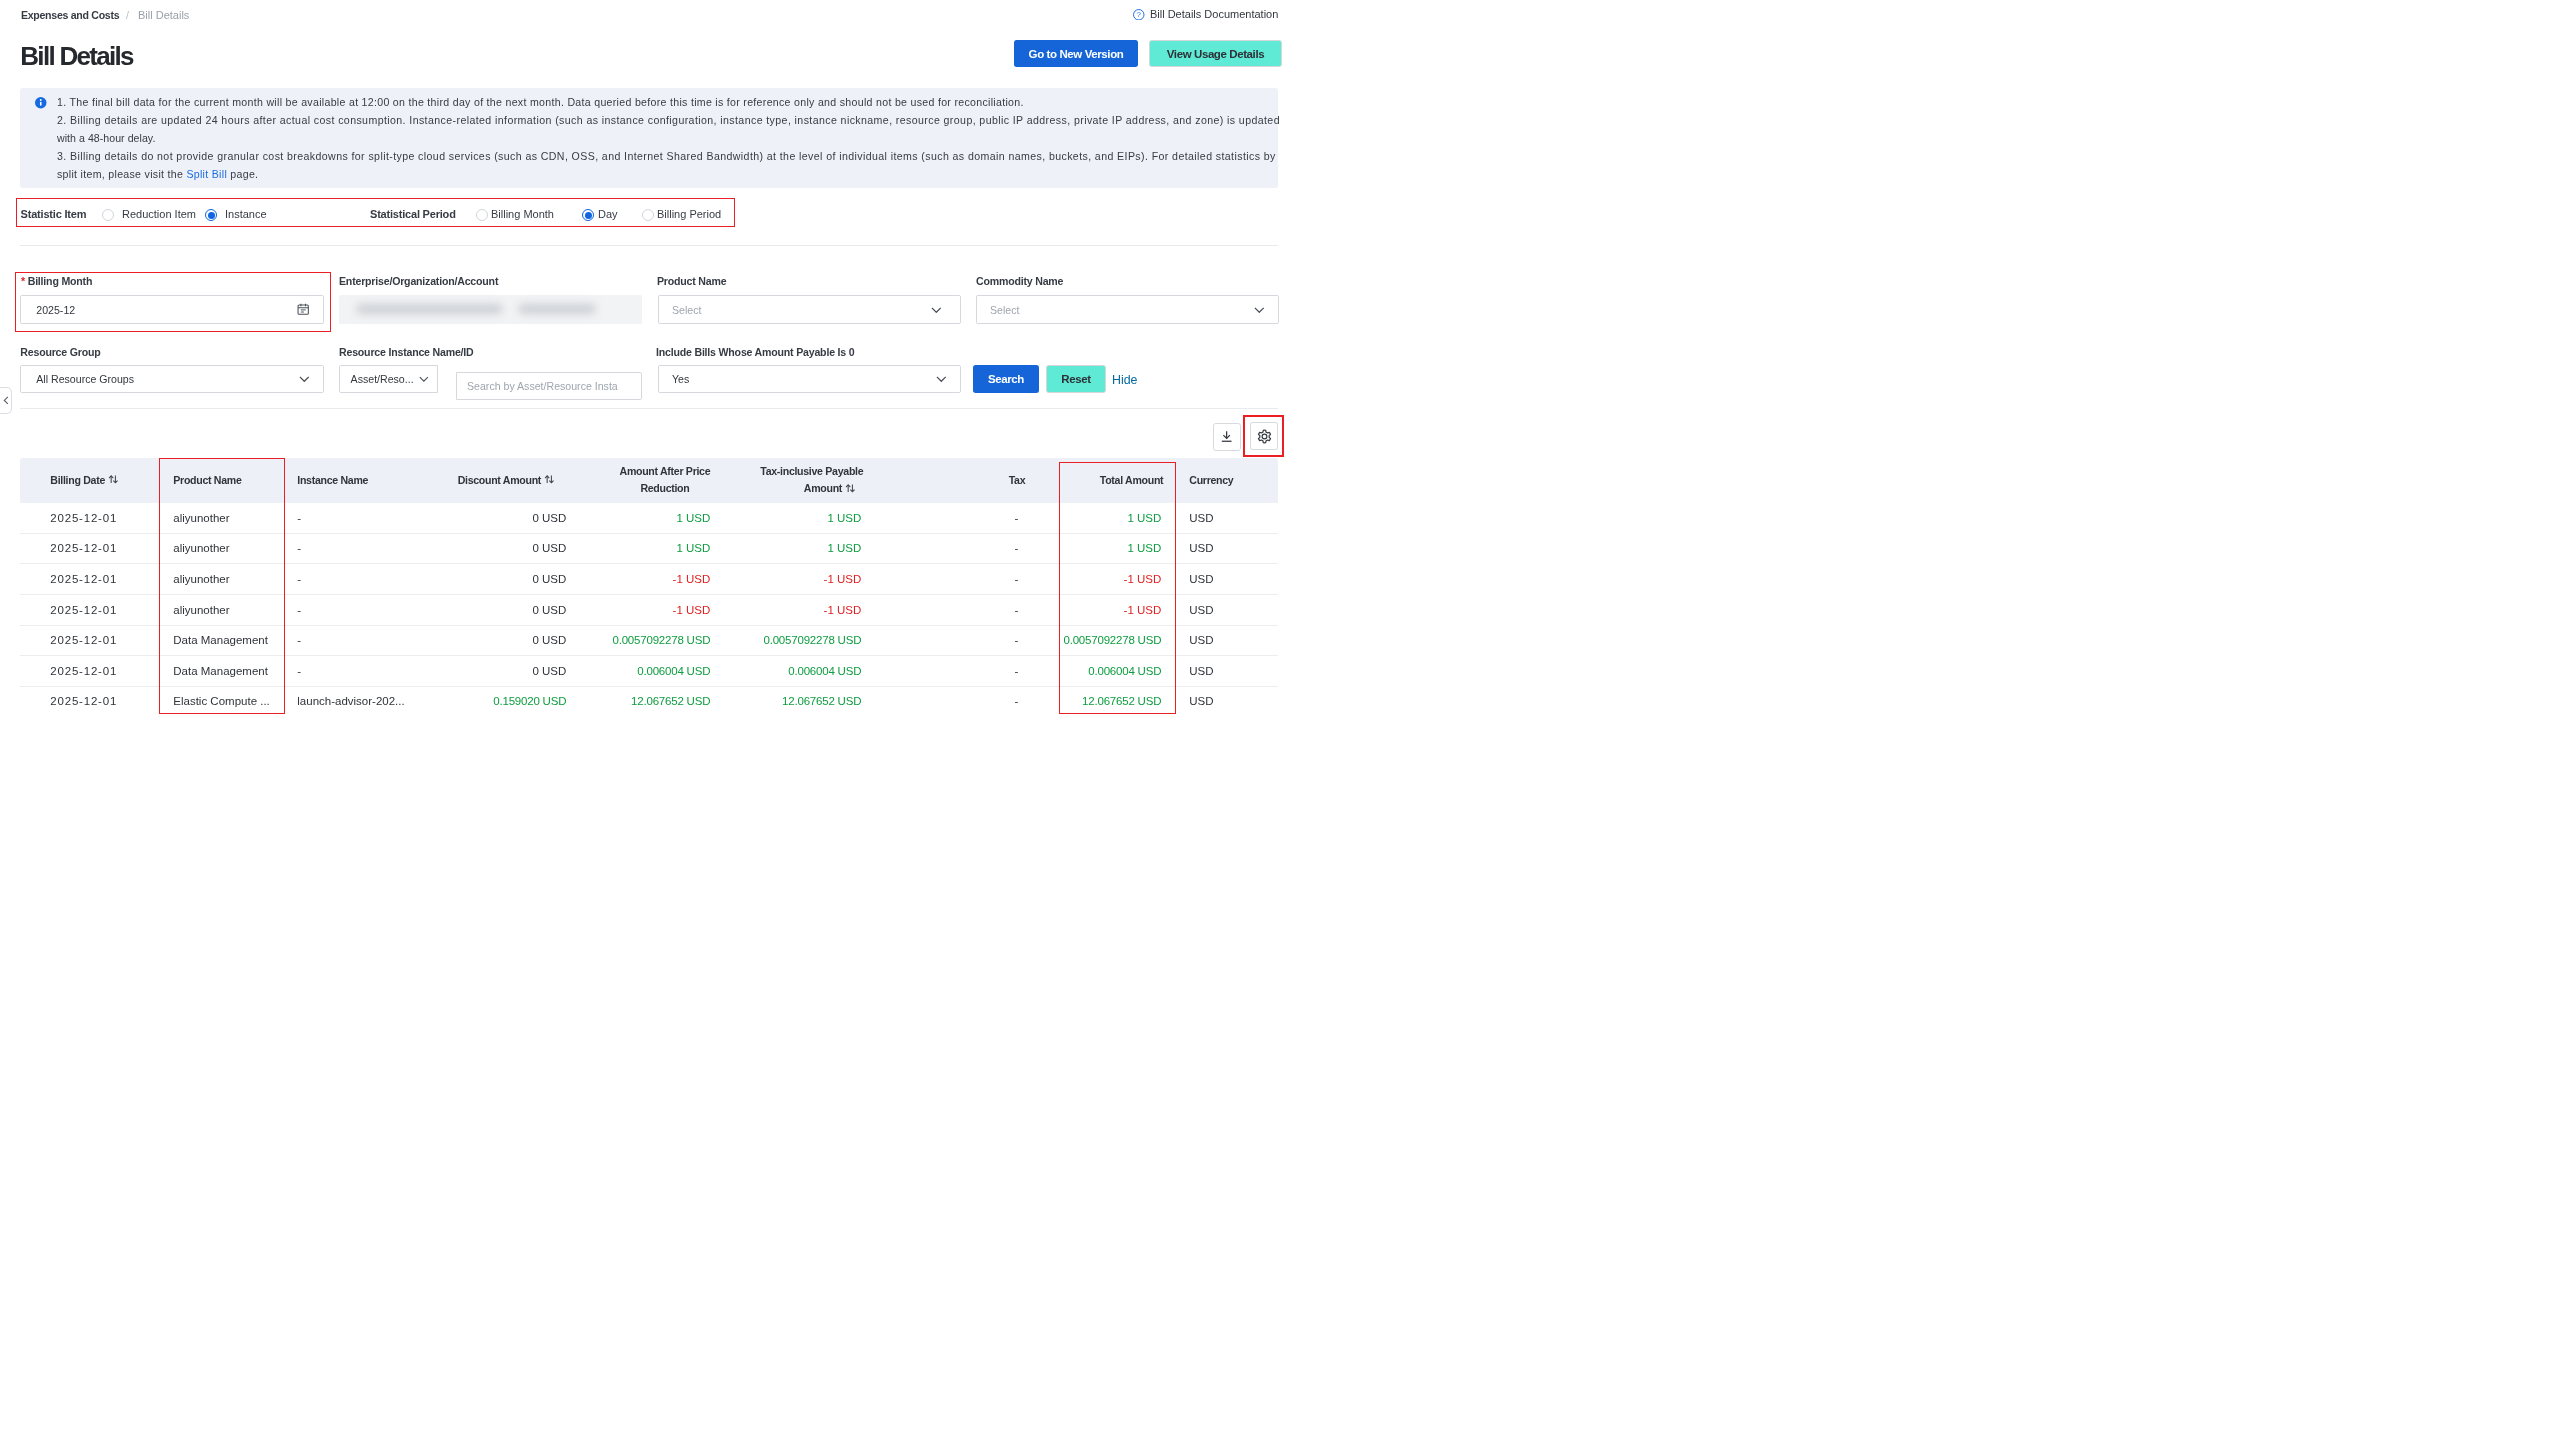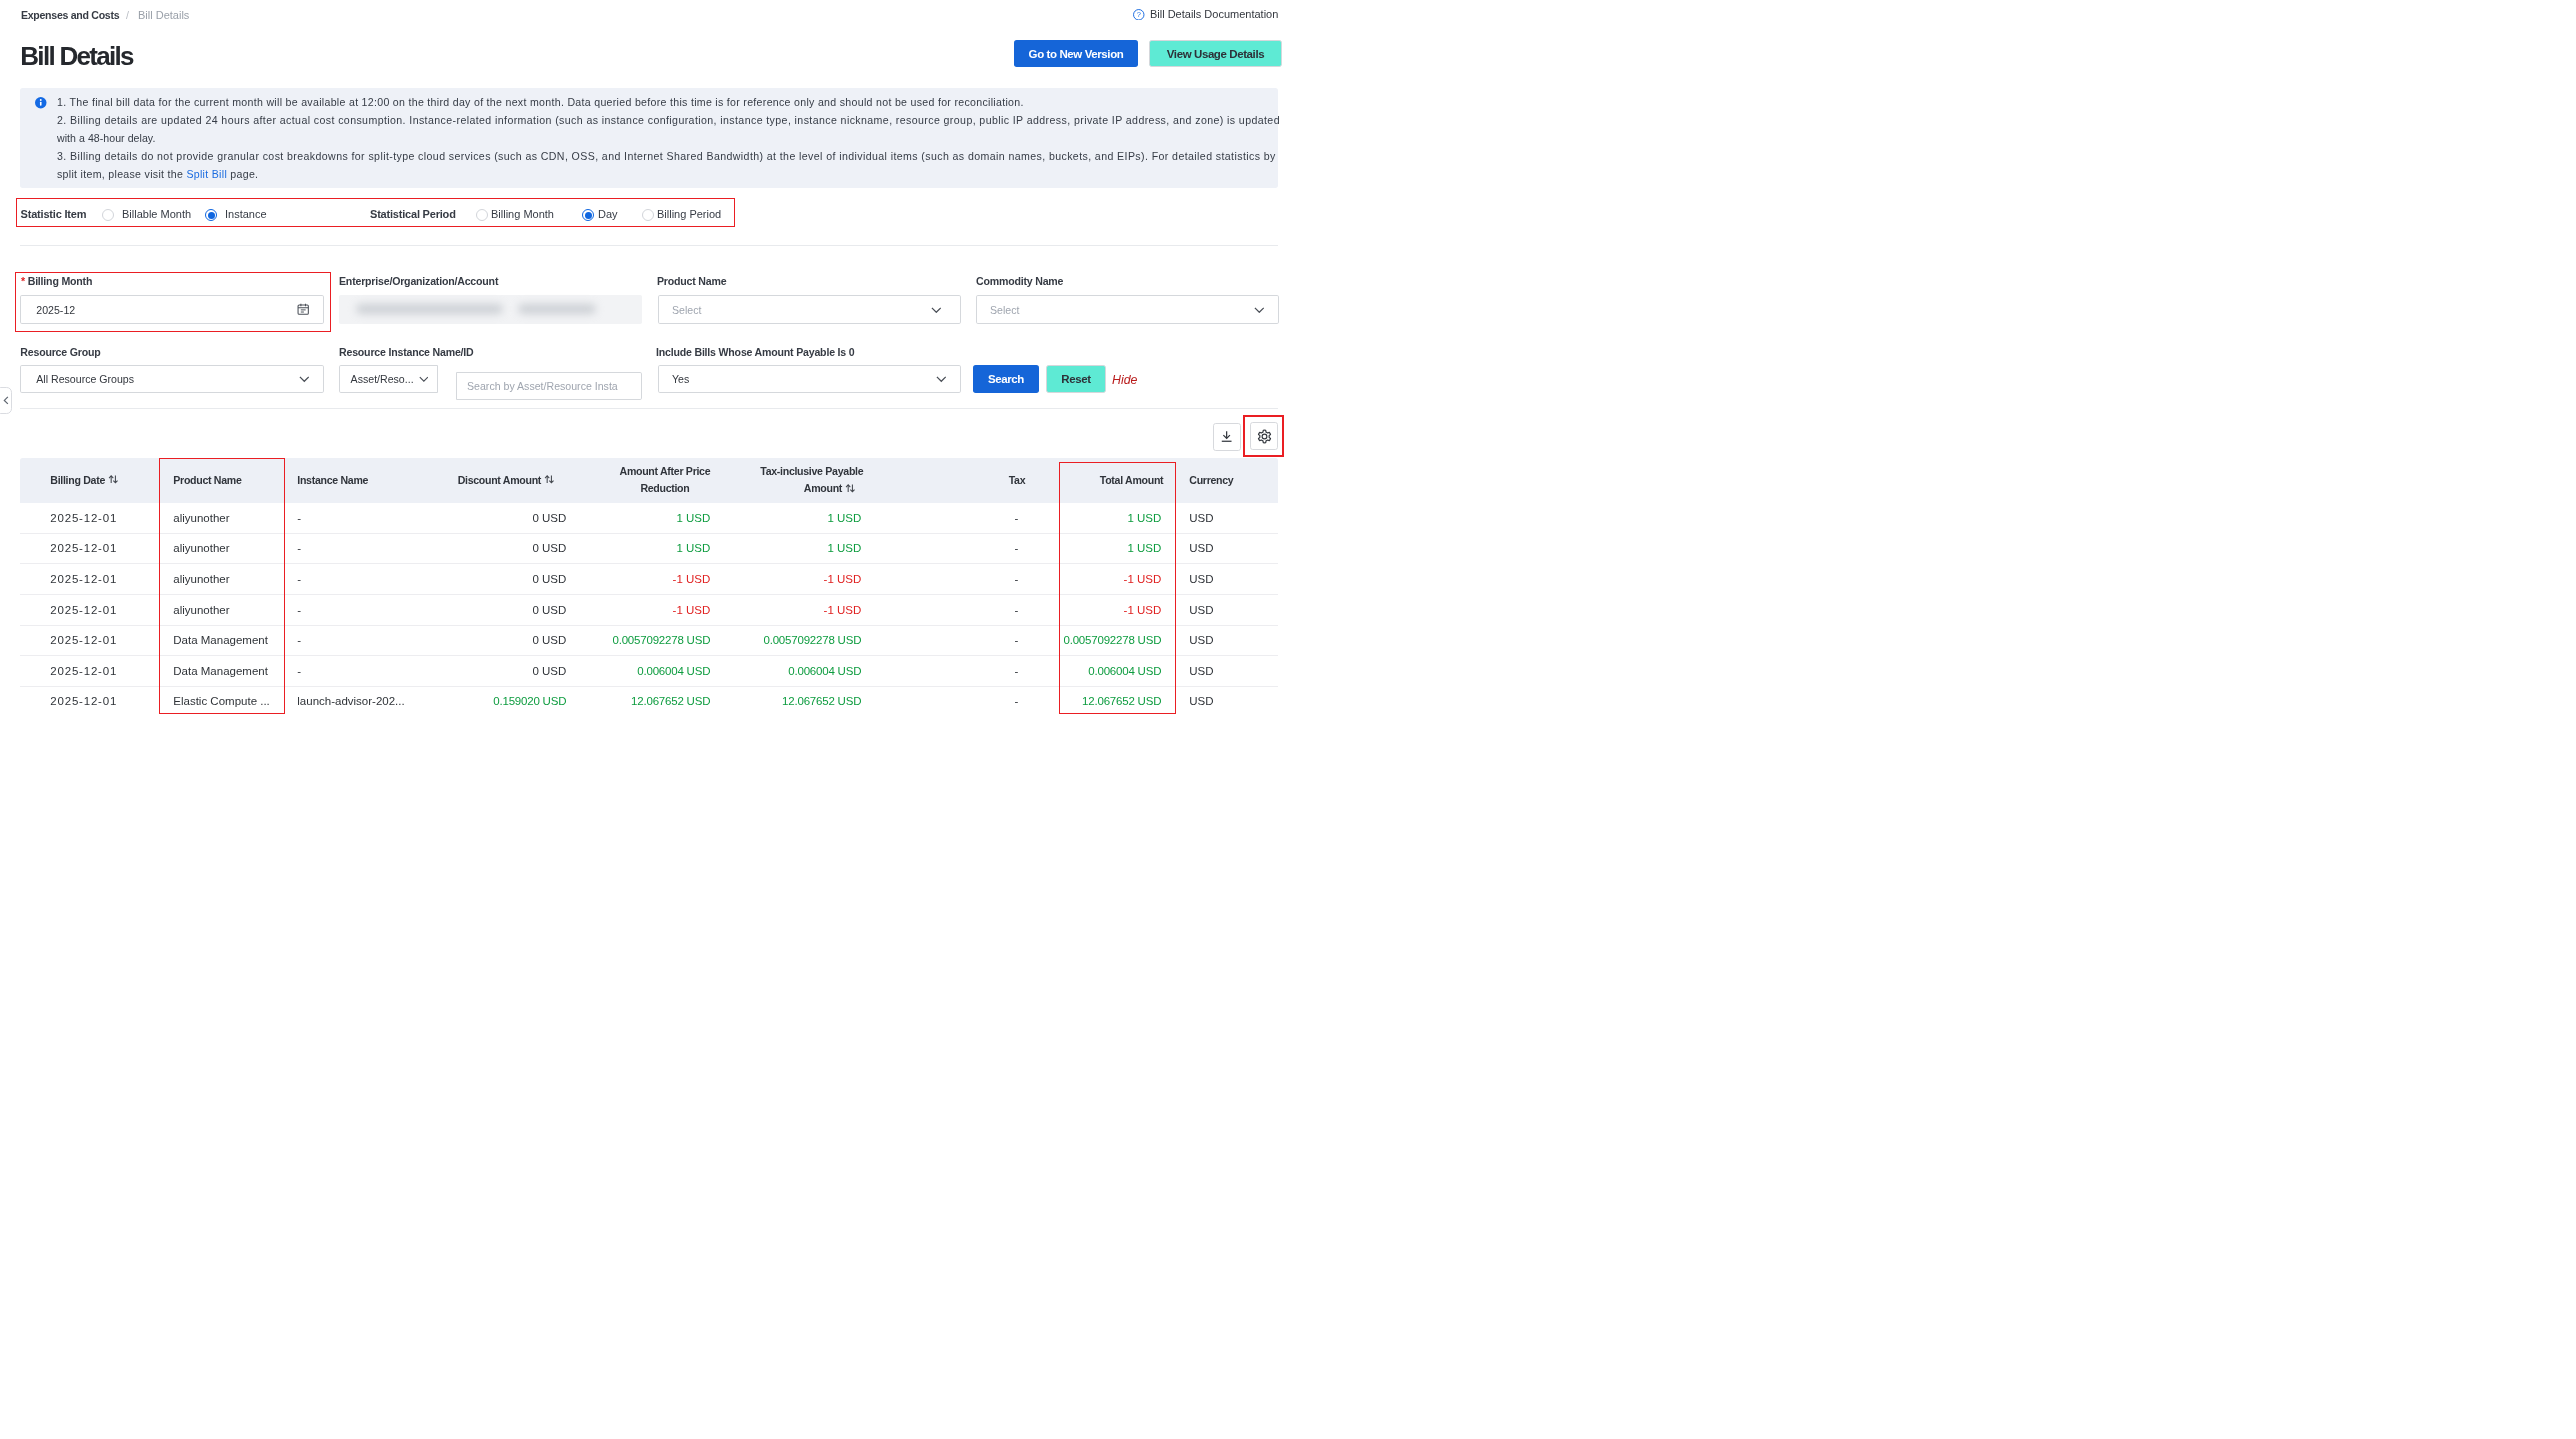--- a/index.html
+++ b/index.html
@@ -45,21 +45,21 @@
 
 .field { position:absolute; height:29px; background:#fff; border:0.9px solid #d5d8dc; border-radius:1.8px;
   font-size:10.6px; color:#33373e; display:flex; align-items:center; white-space:nowrap; overflow:hidden; }
 .field .ph { color:#9fa5af; }
 .chev { position:absolute; right:12.4px; top:50%; margin-top:-2.7px; }
 .req { color:#e02020; }
 
 
 #btnSearch { left:973px; top:365px; width:66px; height:28px; }
 #btnReset { left:1046px; top:365px; width:60px; height:28px; }
-#hideLink { position:absolute; left:1112px; top:373px; font-size:12.4px; color:#b91c1c;font-style:italic; }
+#hideLink { position:absolute; left:1112px; top:373px; font-size:12.4px; color:#0369a1; }
 
 
 #collapse { left:-5.3px; top:387px; width:17.7px; height:27px; background:#fff; border:0.9px solid #dadce1;
   border-radius:5.3px; display:flex; align-items:center; justify-content:flex-end; }
 #collapse svg { margin-right:2.7px; }
 
 
 .iconbtn { position:absolute; width:28px; height:28px; background:#fff; border:0.9px solid #d7d9dd; border-radius:2.7px;
   display:flex; align-items:center; justify-content:center; }
 
@@ -100,21 +100,21 @@
     </svg>
   <div class="abs line" style="left:57px; top:96px; font-size:10.6px; letter-spacing:0.3px; color:#363c46; white-space:nowrap;">1. The final bill data for the current month will be available at 12:00 on the third day of the next month. Data queried before this time is for reference only and should not be used for reconciliation.</div>
   <div class="abs" style="left:57px; top:114px; font-size:10.6px; letter-spacing:0.4px; color:#363c46; white-space:nowrap;">2. Billing details are updated 24 hours after actual cost consumption. Instance-related information (such as instance configuration, instance type, instance nickname, resource group, public IP address, private IP address, and zone) is updated</div>
   <div class="abs" style="left:57px; top:132px; font-size:10.6px; letter-spacing:0.04px; color:#363c46; white-space:nowrap;">with a 48-hour delay.</div>
   <div class="abs" style="left:57px; top:150px; font-size:10.6px; letter-spacing:0.4px; color:#363c46; white-space:nowrap;">3. Billing details do not provide granular cost breakdowns for split-type cloud services (such as CDN, OSS, and Internet Shared Bandwidth) at the level of individual items (such as domain names, buckets, and EIPs). For detailed statistics by</div>
   <div class="abs" style="left:57px; top:168px; font-size:10.6px; letter-spacing:0.3px; color:#363c46; white-space:nowrap;">split item, please visit the <span style="color:#1b6ce0">Split Bill</span> page.</div>
 
   <div class="redbox" style="left:16.4px; top:198px; width:719px; height:28.6px;"></div>
   <div class="lbl" style="left:20.6px; top:208px; font-size:11px;">Statistic Item</div>
   <div class="radio" style="left:102px; top:209px;"></div>
-  <div class="rtext" style="left:122px; top:208px;">Billable Month</div>
+  <div class="rtext" style="left:122px; top:208px;">Reduction Item</div>
   <div class="radio sel" style="left:205px; top:209px;"></div>
   <div class="rtext" style="left:225px; top:208px;">Instance</div>
   <div class="lbl" style="left:370px; top:208px; font-size:11px;">Statistical Period</div>
   <div class="radio" style="left:476px; top:209px;"></div>
   <div class="rtext" style="left:491px; top:208px;">Billing Month</div>
   <div class="radio sel" style="left:582px; top:209px;"></div>
   <div class="rtext" style="left:598px; top:208px;">Day</div>
   <div class="radio" style="left:642px; top:209px;"></div>
   <div class="rtext" style="left:657px; top:208px;">Billing Period</div>
 

